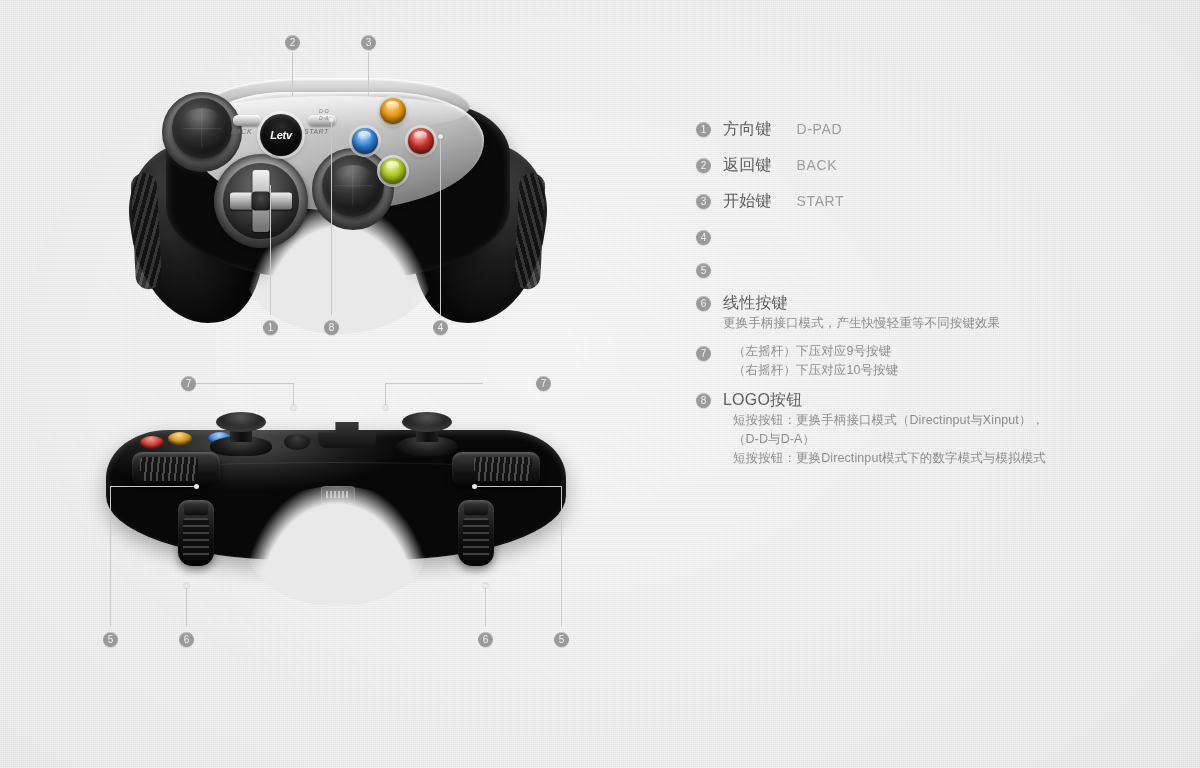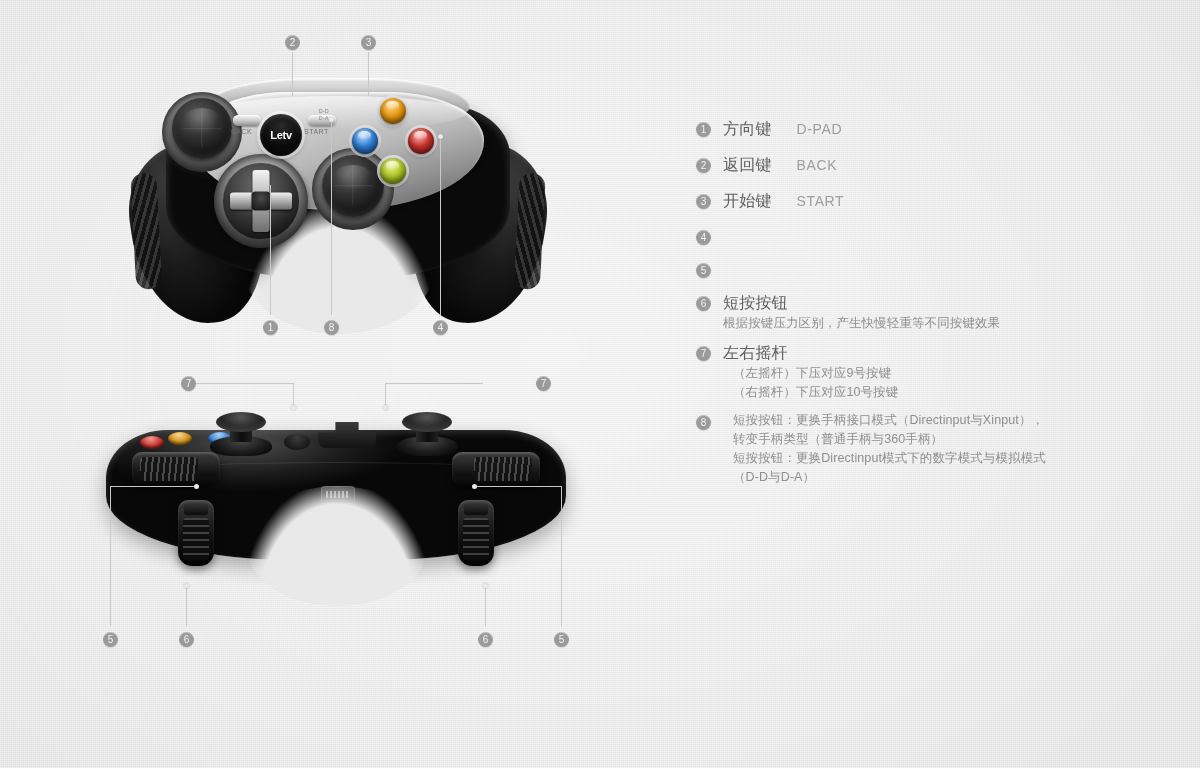--- a/index.html
+++ b/index.html
@@ -62,21 +62,21 @@
   .lead { position:absolute; background:#c9c9c9; }
   .lead.v { width:1px; }
   .lead.h { height:1px; }
   .dot { position:absolute; width:5px; height:5px; border-radius:50%; background:#e9e9e9; box-shadow:0 0 2px rgba(0,0,0,.25); }
   .marker { position:absolute; }
 
   
   .pad { position:absolute; }
 
   
-  #front { left:132px; top:58px; width:412px; height:270px; }
+  #front { left:132px; top:58px; width:412px; height:270px;font-style:italic; }
 
   .f-body {
     position:absolute; left:0; top:28px; width:412px; height:238px;
   }
   
   .grip {
     position:absolute; top:56px; width:132px; height:182px;
     background: radial-gradient(ellipse at 38% 22%, #4a4a4a 0%, #1b1b1b 40%, #080808 70%, #000 100%);
     border-radius: 64px 40px 58px 70px / 70px 60px 96px 100px;
     box-shadow: inset 0 2px 5px rgba(255,255,255,.10);
@@ -529,43 +529,42 @@
 
     <div class="leg-row">
       <span class="badge">5</span>
     </div>
     <div class="gap-a"></div>
 
     <div class="leg-row">
       <span class="badge">6</span>
       <div class="leg-body">
         <div class="leg-title">
-          <span>短按按钮</span>
-        </div>
-        <div class="leg-sub">根据按键压力区别，产生快慢轻重等不同按键效果</div>
+          <span>线性按键</span>
+        </div>
+        <div class="leg-sub">更换手柄接口模式，产生快慢轻重等不同按键效果</div>
       </div>
     </div>
     <div class="gap-b"></div>
 
     <div class="leg-row">
       <span class="badge">7</span>
       <div class="leg-body">
-        <div class="leg-title">
-          <span>左右摇杆</span>
-        </div>
         <div class="leg-sub" style="margin-left:10px">（左摇杆）下压对应9号按键</div>
         <div class="leg-sub" style="margin-left:10px">（右摇杆）下压对应10号按键</div>
       </div>
     </div>
     <div class="gap-b"></div>
 
     <div class="leg-row">
       <span class="badge">8</span>
       <div class="leg-body">
+        <div class="leg-title">
+          <span>LOGO按钮</span>
+        </div>
         <div class="leg-sub" style="margin-left:10px">短按按钮：更换手柄接口模式（Directinput与Xinput），</div>
-        <div class="leg-sub" style="margin-left:10px">转变手柄类型（普通手柄与360手柄）</div>
+        <div class="leg-sub" style="margin-left:10px">（D-D与D-A）</div>
         <div class="leg-sub" style="margin-left:10px">短按按钮：更换Directinput模式下的数字模式与模拟模式</div>
-        <div class="leg-sub" style="margin-left:10px">（D-D与D-A）</div>
       </div>
     </div>
 
   </div>
 </div>
 
 </body></html>

